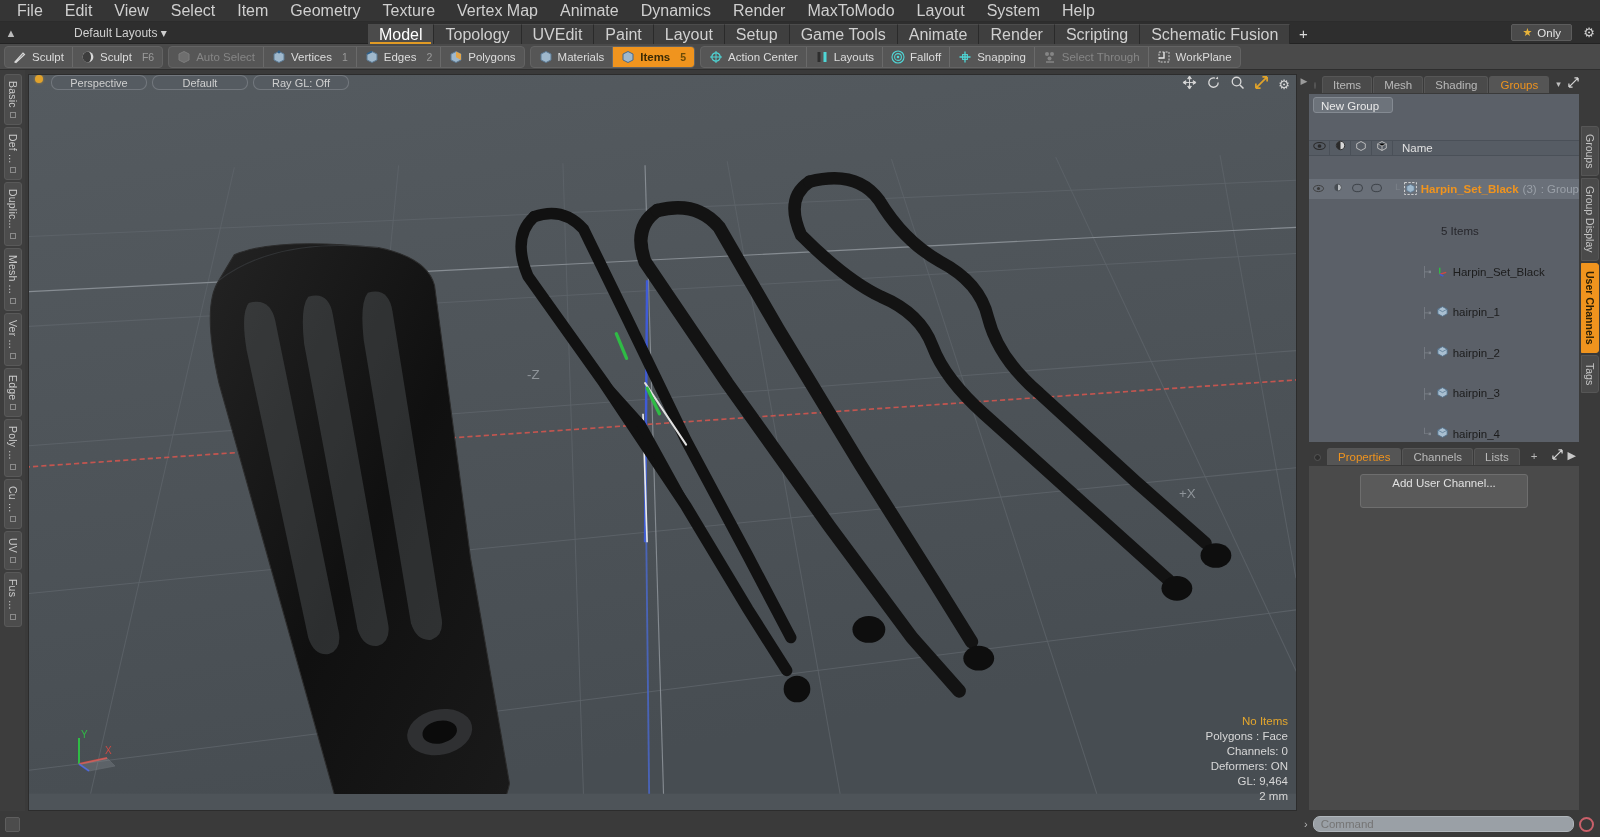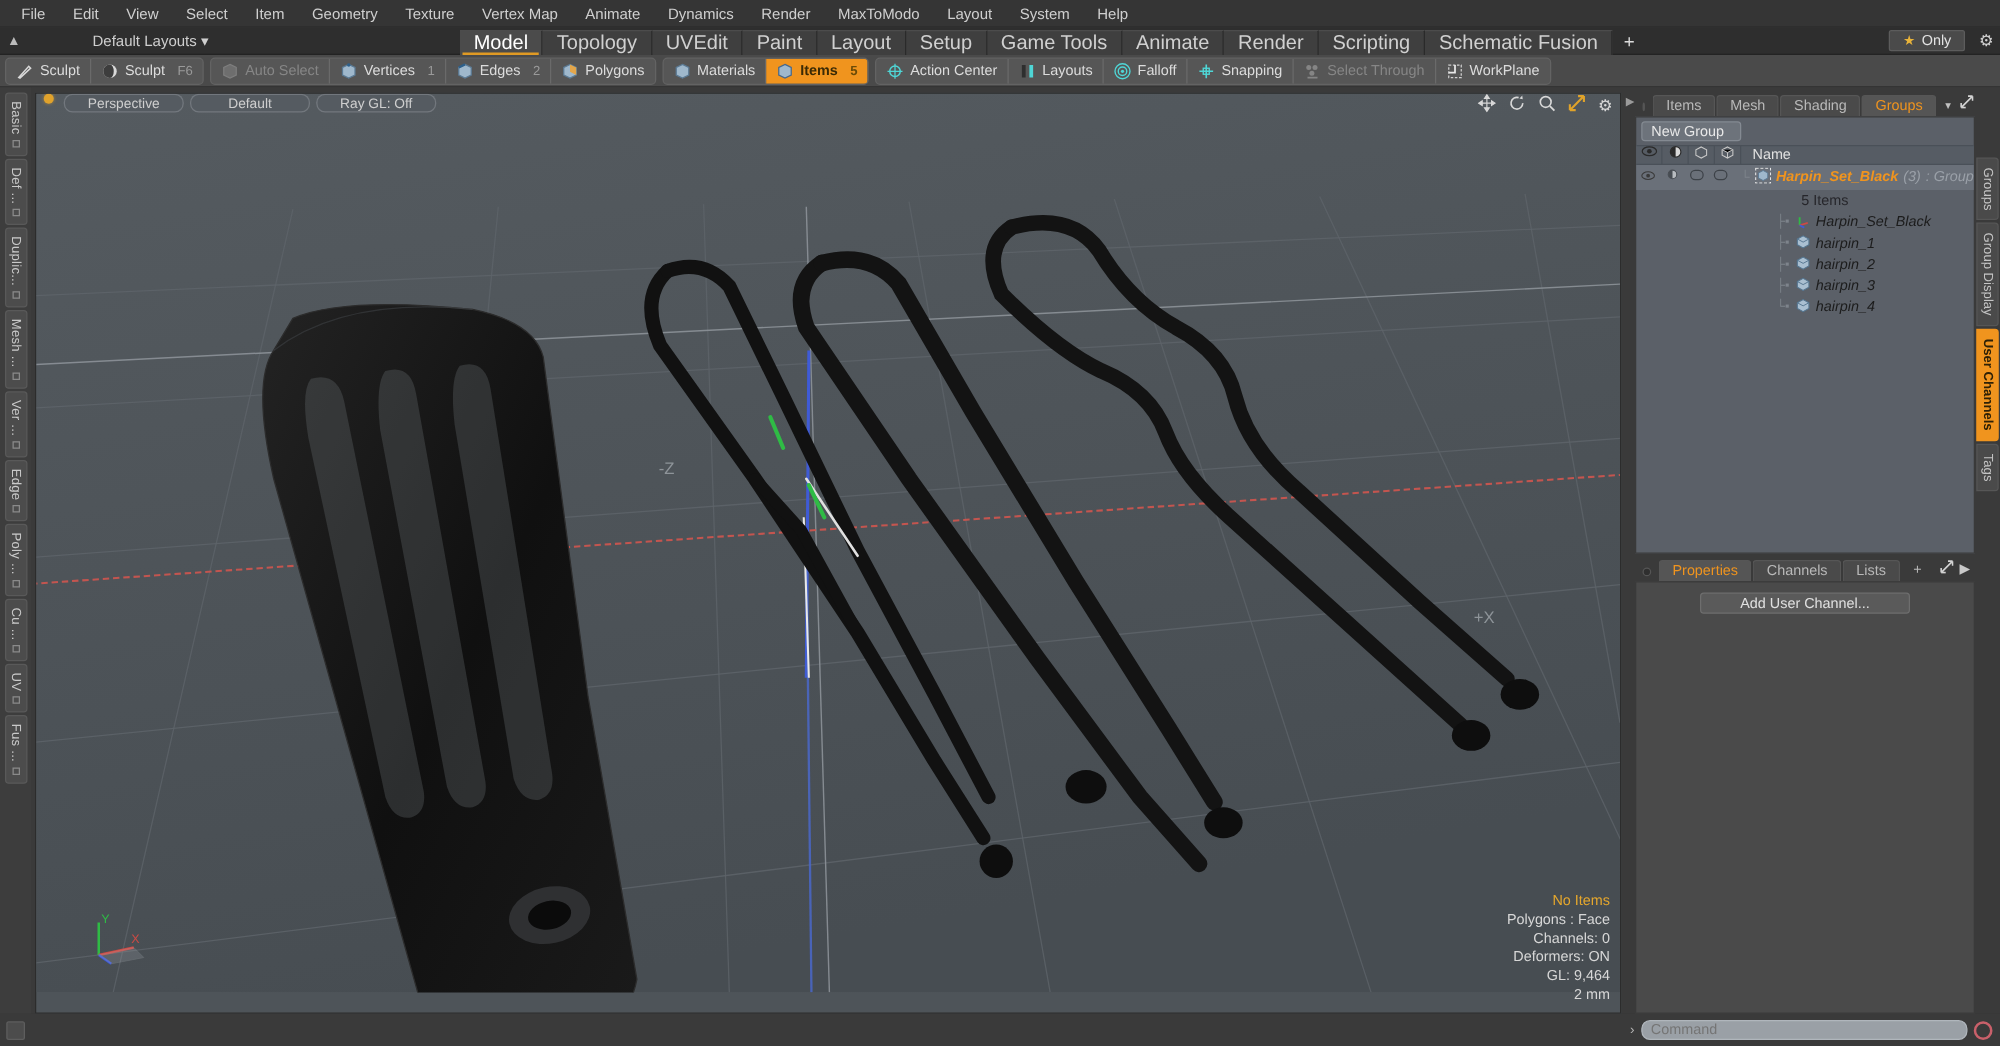--- a/index.html
+++ b/index.html
@@ -3,21 +3,21 @@
 <meta charset="utf-8">
 <style>
   * { box-sizing: border-box; margin:0; padding:0; }
   html,body { width:1600px; height:837px; overflow:hidden; background:#3a3a3a;
     font-family:"Liberation Sans", sans-serif; -webkit-font-smoothing:antialiased; }
   body { display:flex; flex-direction:column; font-size:12px; color:#c8c8c8; }
 
   
   .menubar { height:22px; background:#353535; display:flex; align-items:center;
     padding-left:6px; flex:0 0 22px; border-bottom:1px solid #2c2c2c; }
-  .menubar .mi { padding:0 11px; line-height:22px; font-size:12px; color:#cfcfcf; cursor:default; }
+  .menubar .mi { padding:0 11px; line-height:22px; font-size:16px; color:#cfcfcf; cursor:default; }
 
   
   .layoutbar { height:22px; background:#2e2e2e; display:flex; align-items:center;
     flex:0 0 22px; border-bottom:1px solid #232323; }
   .layoutbar .home { width:22px; text-align:center; color:#bbb; font-size:11px; }
   .layoutbar .dl { font-size:12px; color:#cfcfcf; padding:0 6px;margin-left:46px; }
   .layoutbar .spacer { flex:1; }
   .lt-wrap { display:flex; align-items:flex-end; height:22px; }
   .ltab { height:20px; line-height:20px; padding:0 11px; font-size:16px;
     background:#3f3f3f; color:#d0d0d0; border-right:1px solid #2a2a2a;
@@ -92,43 +92,43 @@
   .rdot { width:7px; height:7px; border-radius:50%; background:#2f2f2f; margin:0 5px 4px 2px;
     border:1px solid #555; }
   .rtab { height:17px; line-height:17px; padding:0 10px; font-size:11.5px;
     background:#4a4a4a; color:#b9b9b9; border-radius:3px 3px 0 0; border:1px solid #565656;
     border-bottom:none; }
   .rtab.active { background:#555; color:#f0941e; }
   .rcaret { color:#c0c0c0; font-size:9px; padding:0 6px 4px 6px; }
   .rexp { margin-left:auto; color:#c9c9c9; font-size:11px; padding:0 4px 3px 0; display:flex; gap:5px; }
 
   .treebox { flex:1; background:#5b6068; border:1px solid #3a3a3a; display:flex;
-    flex-direction:column; min-height:0; }
+    flex-direction:column; min-height:0;justify-content:space-between; }
   .newgroup { margin:3px 4px; height:16px; line-height:16px; padding:0 7px;
     background:#6d737b; border:1px solid #848a92; border-radius:3px;
     font-size:11.5px; color:#e8e8e8; width:80px; }
   .thead { display:flex; height:16px; background:#565c64; border-top:1px solid #4a5058;
     border-bottom:1px solid #4a5058; align-items:center; }
   .thc { width:21px; text-align:center; border-right:1px solid #4a5058; height:16px;
     line-height:16px; font-size:10px; color:#d8d8d8; }
   .thname { padding-left:9px; font-size:11.5px; color:#e0e0e0; }
   .trow { display:flex; min-height:17px; align-items:center; }
   .trow.sel { background:#6a7079; }
   .tcell { width:21px; text-align:center; height:17px; line-height:17px; color:#cfcfcf; font-size:10px; }
-  .tname { padding-left:6px; font-size:11.5px; color:#1c1c1c; display:flex; align-items:center; gap:4px; white-space:nowrap;font-style:italic; }
+  .tname { padding-left:6px; font-size:11.5px; color:#1c1c1c; display:flex; align-items:center; gap:4px; white-space:nowrap; }
   .gname { color:#f0941e; font-weight:bold; font-size:11.5px; }
   .gcount { color:#9aa0a8; font-size:11.5px; }
   .gtype { color:#9aa0a8; font-size:11.5px; }
   .subcount { font-size:11.5px; color:#26262b; padding-left:48px; }
   .child { padding-left:28px; }
   .dotlead { color:#7e848c; font-size:10px; }
 
   .propbox { height:365px; flex:0 0 365px; display:flex; flex-direction:column; margin-top:3px; }
   .propbody { flex:1; background:#4a4a4a; border:1px solid #3a3a3a; padding:8px 0 0 0; }
-  .auc { margin:0 auto; display:block; width:168px; height:17px; line-height:17px;
+  .auc { margin:0 auto; display:block; width:168px; height:34px; line-height:17px;
     text-align:center; background:#5a5a5a; border:1px solid #6e6e6e; border-radius:3px;
     font-size:11.5px; color:#e0e0e0; }
 
   .rstrip { width:20px; flex:0 0 20px; background:#3a3a3a; display:flex;
     flex-direction:column; align-items:center; padding-top:56px; gap:2px; }
   .rvtab { writing-mode:vertical-rl; text-orientation:mixed; font-size:10.5px;
     color:#c4c4c4; background:#4a4a4a; border:1px solid #565656; border-radius:0 3px 3px 0;
     padding:7px 2px; }
   .rvtab.on { background:#f0941e; color:#2e2106; font-weight:bold; border-color:#f0941e; }
 

